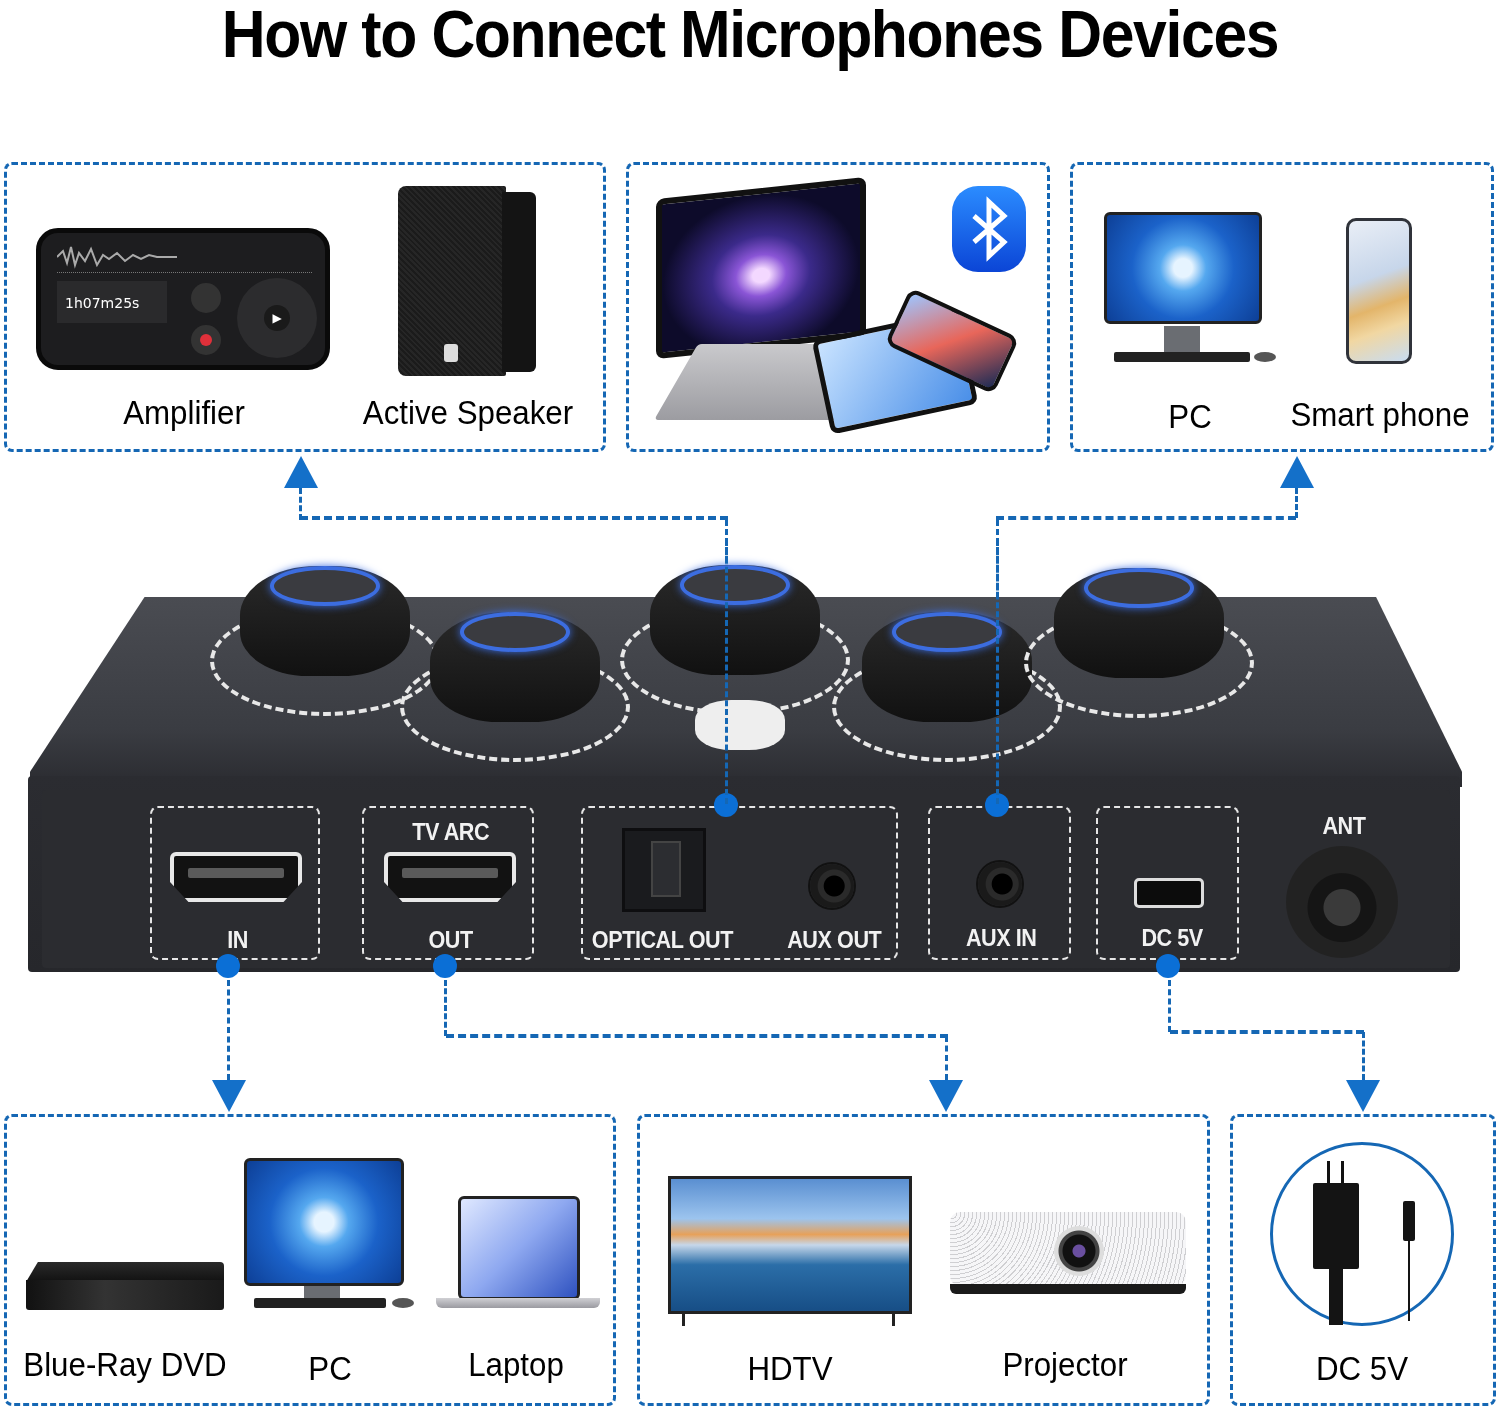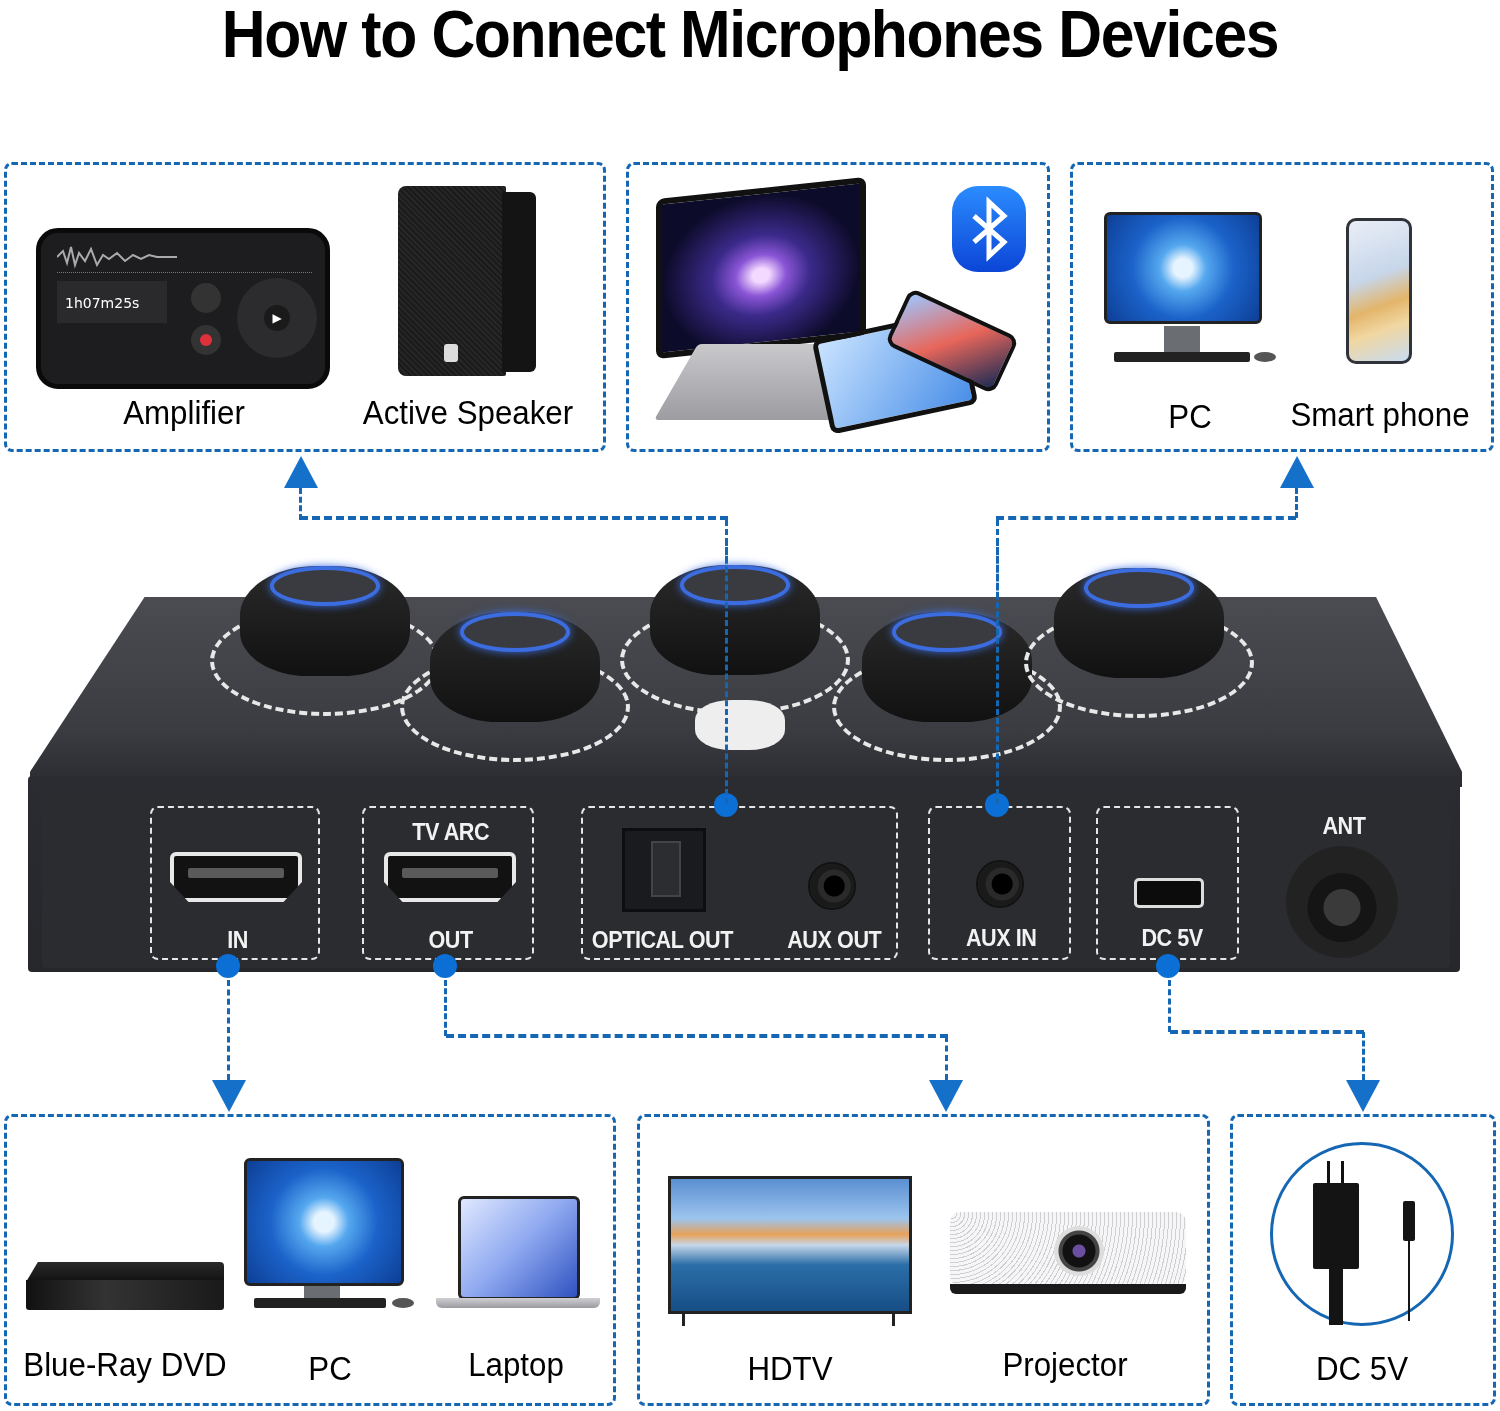--- a/index.html
+++ b/index.html
@@ -114,21 +114,21 @@
   .blue-art { background: radial-gradient(circle at 50% 50%, #e6f4ff 0 10%, #55a8ef 25%, #1b62c9 55%, #0d3f96 100%); }
 </style>
 </head>
 <body>
 
 <div class="title">How to Connect Microphones Devices</div>
 
 <div class="dashbox" style="left:4px; top:162px; width:602px; height:290px;">
 </div>
 
-<div class="device" style="left:36px; top:228px; width:294px; height:161px; background:#1d1d1f; border:5px solid #0a0a0a; border-radius:22px;">
+<div class="device" style="left:36px; top:228px; width:294px; height:142px; background:#1d1d1f; border:5px solid #0a0a0a; border-radius:22px;">
   <div style="position:absolute; left:16px; top:10px; width:255px; height:30px; border-bottom:1px dotted #777;">
     <svg width="150" height="28" viewBox="0 0 150 28">
         <polyline points="0,14 6,8 10,20 14,4 18,22 22,10 28,18 34,6 40,22 46,12 52,16 60,10 68,18 76,12 84,16 92,12 100,14 110,14 120,14" fill="none" stroke="#aaa" stroke-width="2"></polyline>
       </svg>
   </div>
   <div style="position:absolute; left:16px; top:48px; width:110px; height:42px; background:#2a2a2c; color:#fff; font-size:14px; padding:14px 0 0 8px; font-family:'DejaVu Sans', sans-serif;">1h07m25s</div>
   <div style="position:absolute; left:150px; top:50px; width:30px; height:30px; border-radius:50%; background:#333;"></div>
   <div style="position:absolute; left:150px; top:92px; width:30px; height:30px; border-radius:50%; background:#333;">
       <div style="margin:9px; width:12px; height:12px; border-radius:50%; background:#e0303a;"></div>
     </div>

